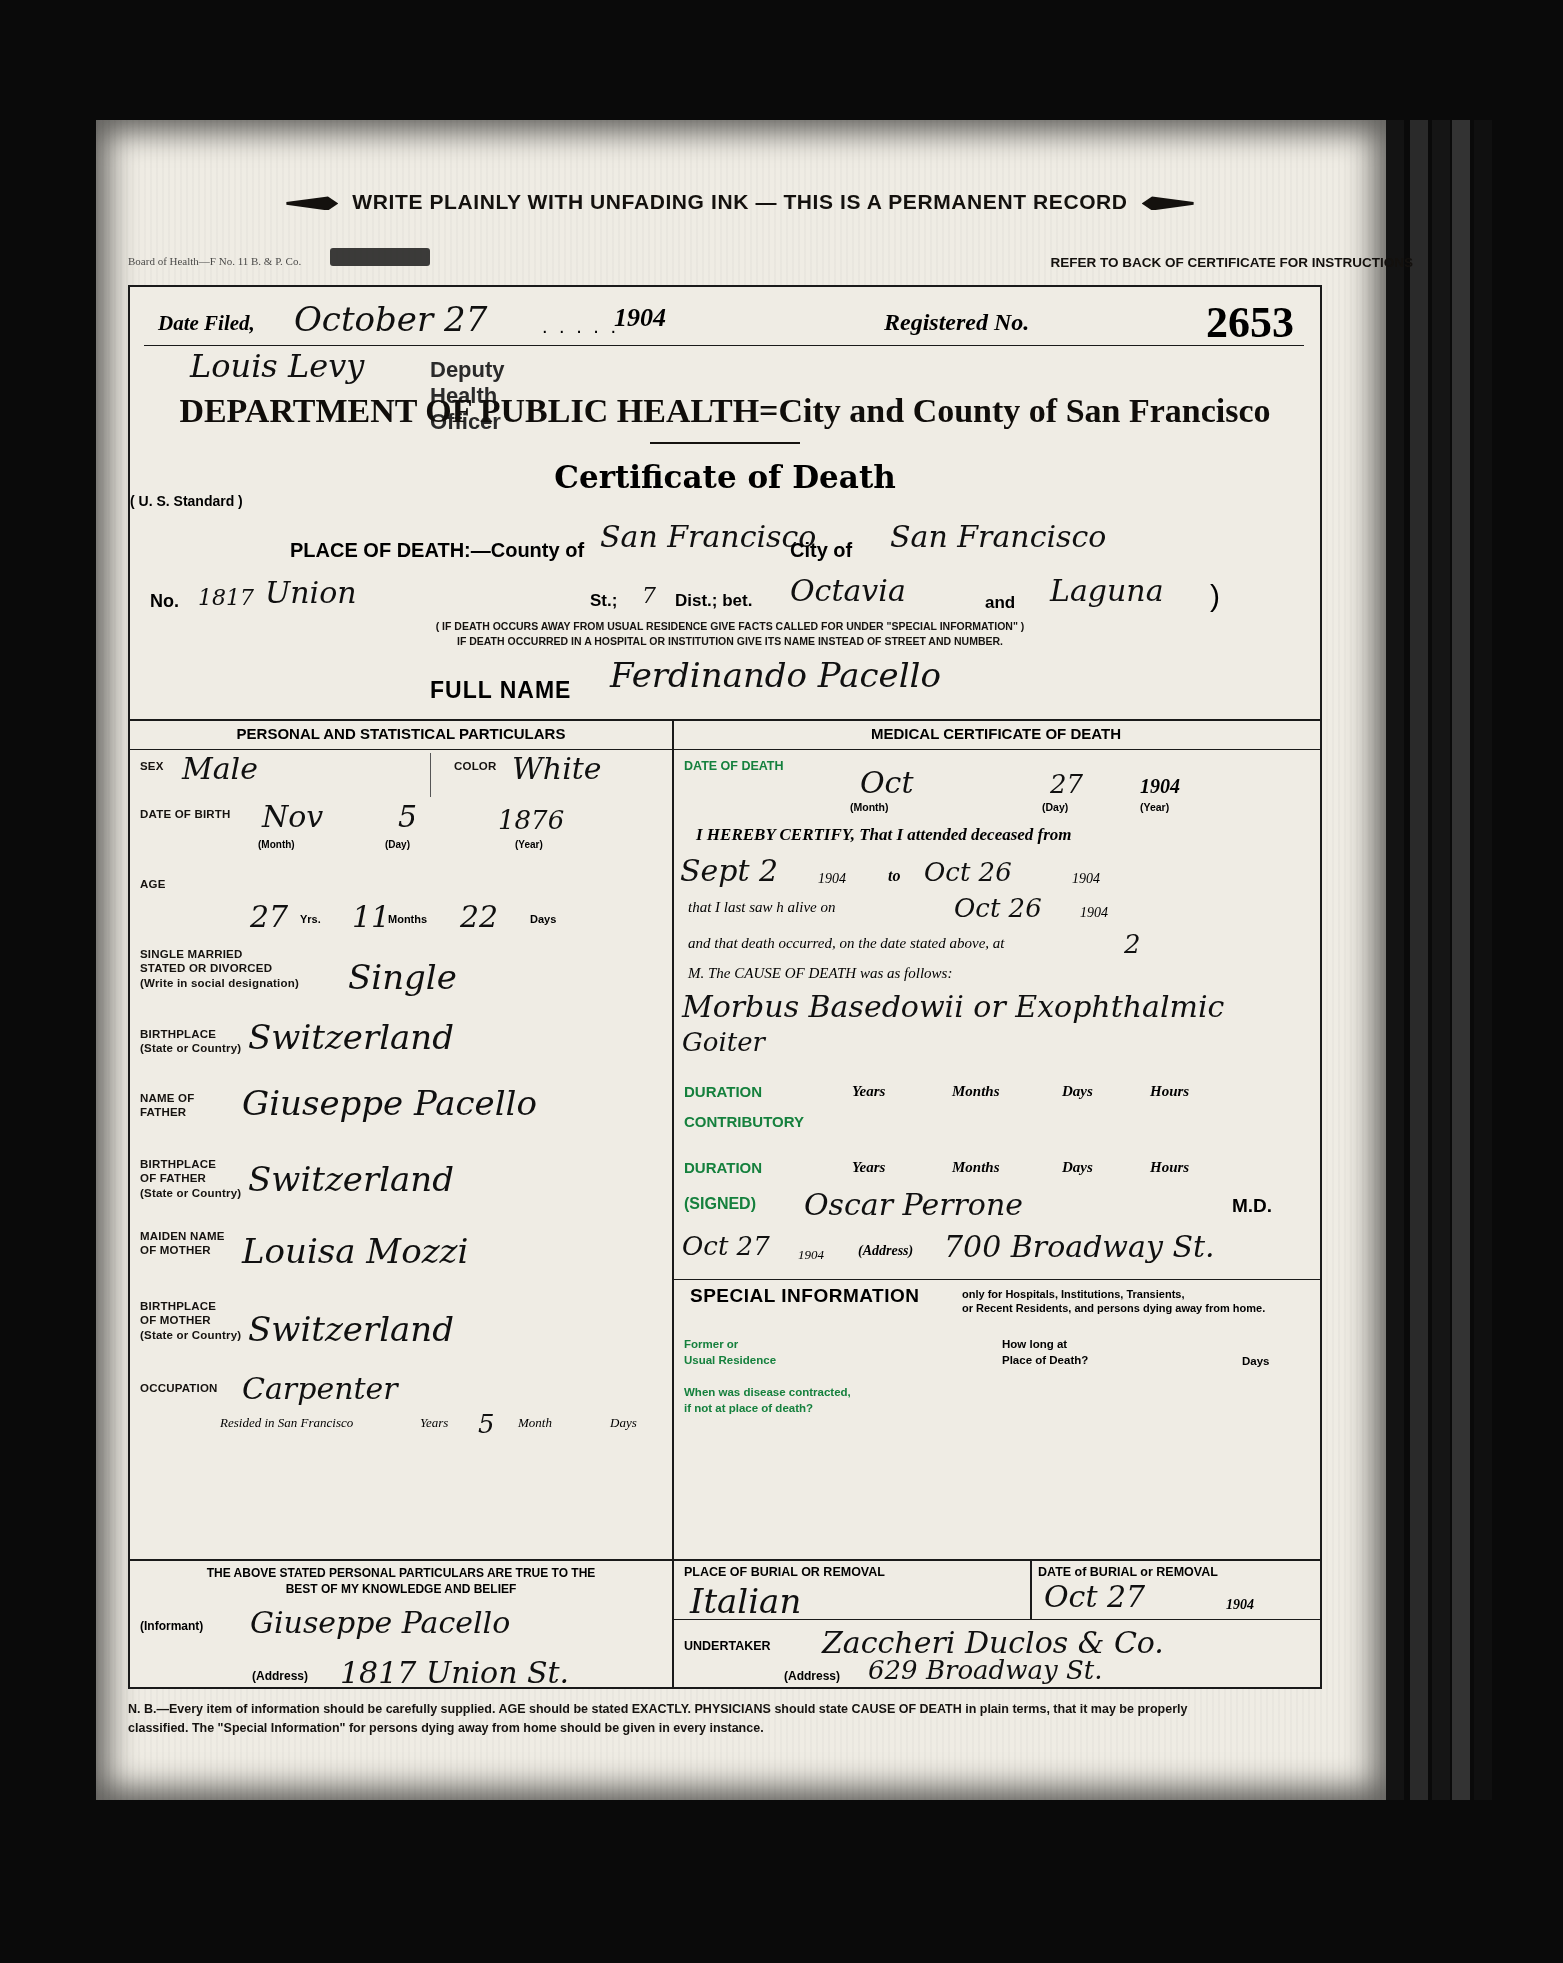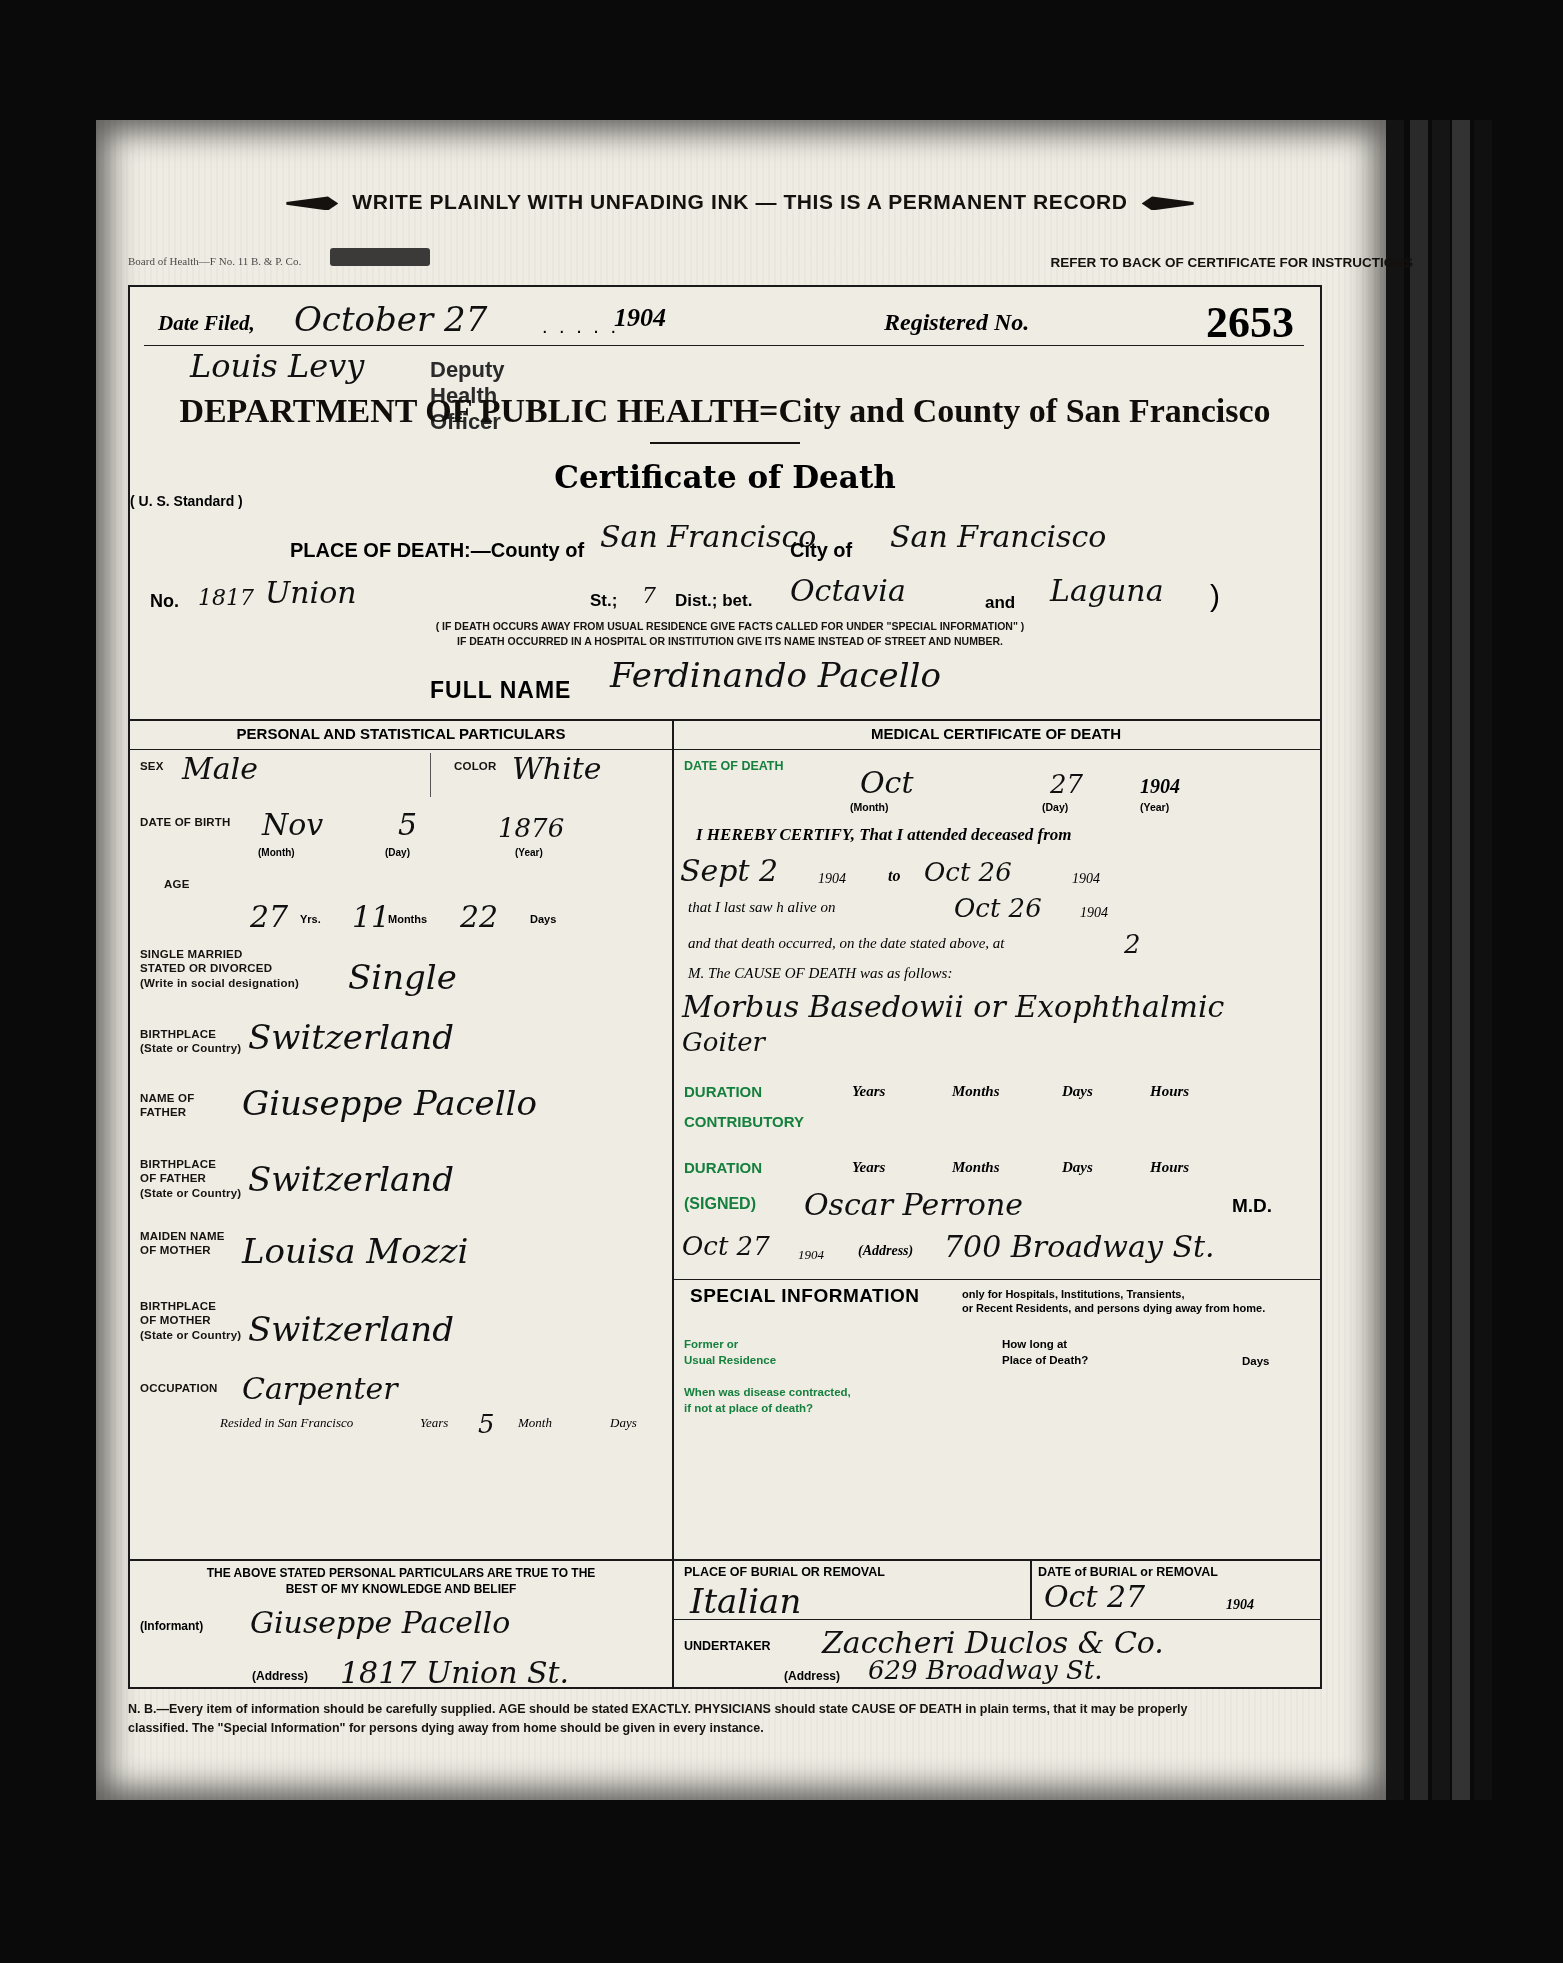--- a/index.html
+++ b/index.html
@@ -192,32 +192,32 @@
     <div class="lcol">
 
       <div class="lrow" style="top:4px;height:52px;">
         <span class="k" style="top:6px;">SEX</span>
         <span class="v hand hm" style="left:52px;top:-2px;">Male</span>
         <span class="k" style="left:324px;top:6px;">COLOR</span>
         <span class="v hand hm" style="left:382px;top:-2px;">White</span>
         <span style="position:absolute;left:300px;top:0;height:44px;border-left:1px solid #555;"></span>
       </div>
 
-      <div class="lrow" style="top:60px;height:70px;text-align:center;">
+      <div class="lrow" style="top:52px;height:70px;text-align:center;">
         <span class="k" style="top:6px;">DATE OF BIRTH</span>
         <span class="v hand hm" style="left:132px;top:-2px;">Nov</span>
         <span class="v hand hm" style="left:268px;top:-2px;">5</span>
         <span class="v hand hs" style="left:368px;top:4px;">1876</span>
         <span class="v" style="left:128px;top:38px;font-size:10px;font-weight:bold;">(Month)</span>
         <span class="v" style="left:255px;top:38px;font-size:10px;font-weight:bold;">(Day)</span>
         <span class="v" style="left:385px;top:38px;font-size:10px;font-weight:bold;">(Year)</span>
       </div>
 
       <div class="lrow" style="top:124px;height:72px;">
-        <span class="k" style="top:4px;margin-left:24px;">AGE</span>
+        <span class="k" style="top:4px;">AGE</span>
         <span class="v hand hm" style="left:120px;top:26px;">27</span>
         <span class="v" style="left:170px;top:40px;font-size:11px;font-weight:bold;">Yrs.</span>
         <span class="v hand hm" style="left:222px;top:26px;">11</span>
         <span class="v" style="left:258px;top:40px;font-size:11px;font-weight:bold;">Months</span>
         <span class="v hand hm" style="left:330px;top:26px;">22</span>
         <span class="v" style="left:400px;top:40px;font-size:11px;font-weight:bold;">Days</span>
       </div>
 
       <div class="lrow" style="top:198px;height:78px;">
         <span class="k" style="top:0;white-space:pre-line;">SINGLE  MARRIED

